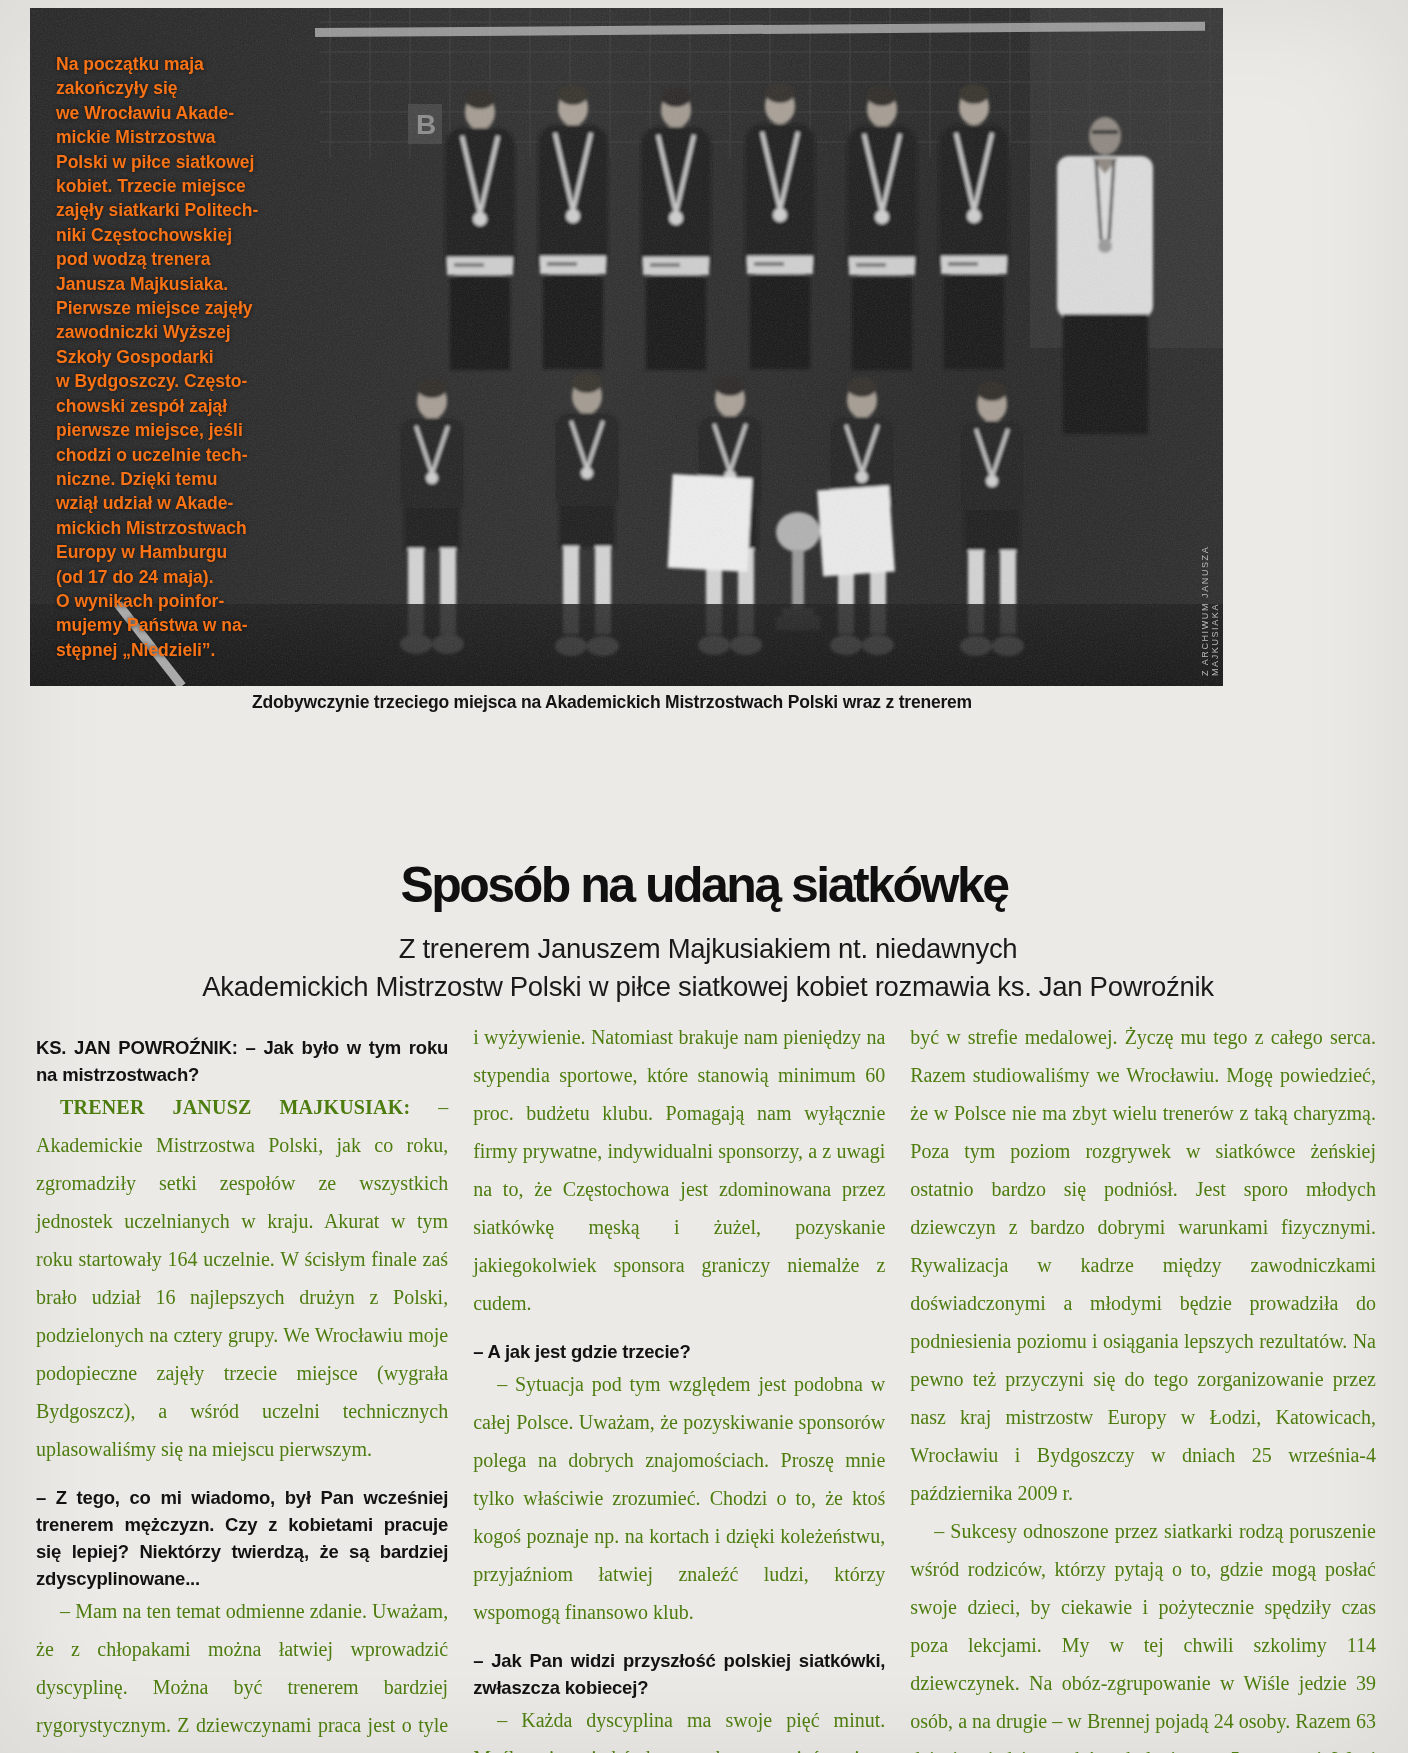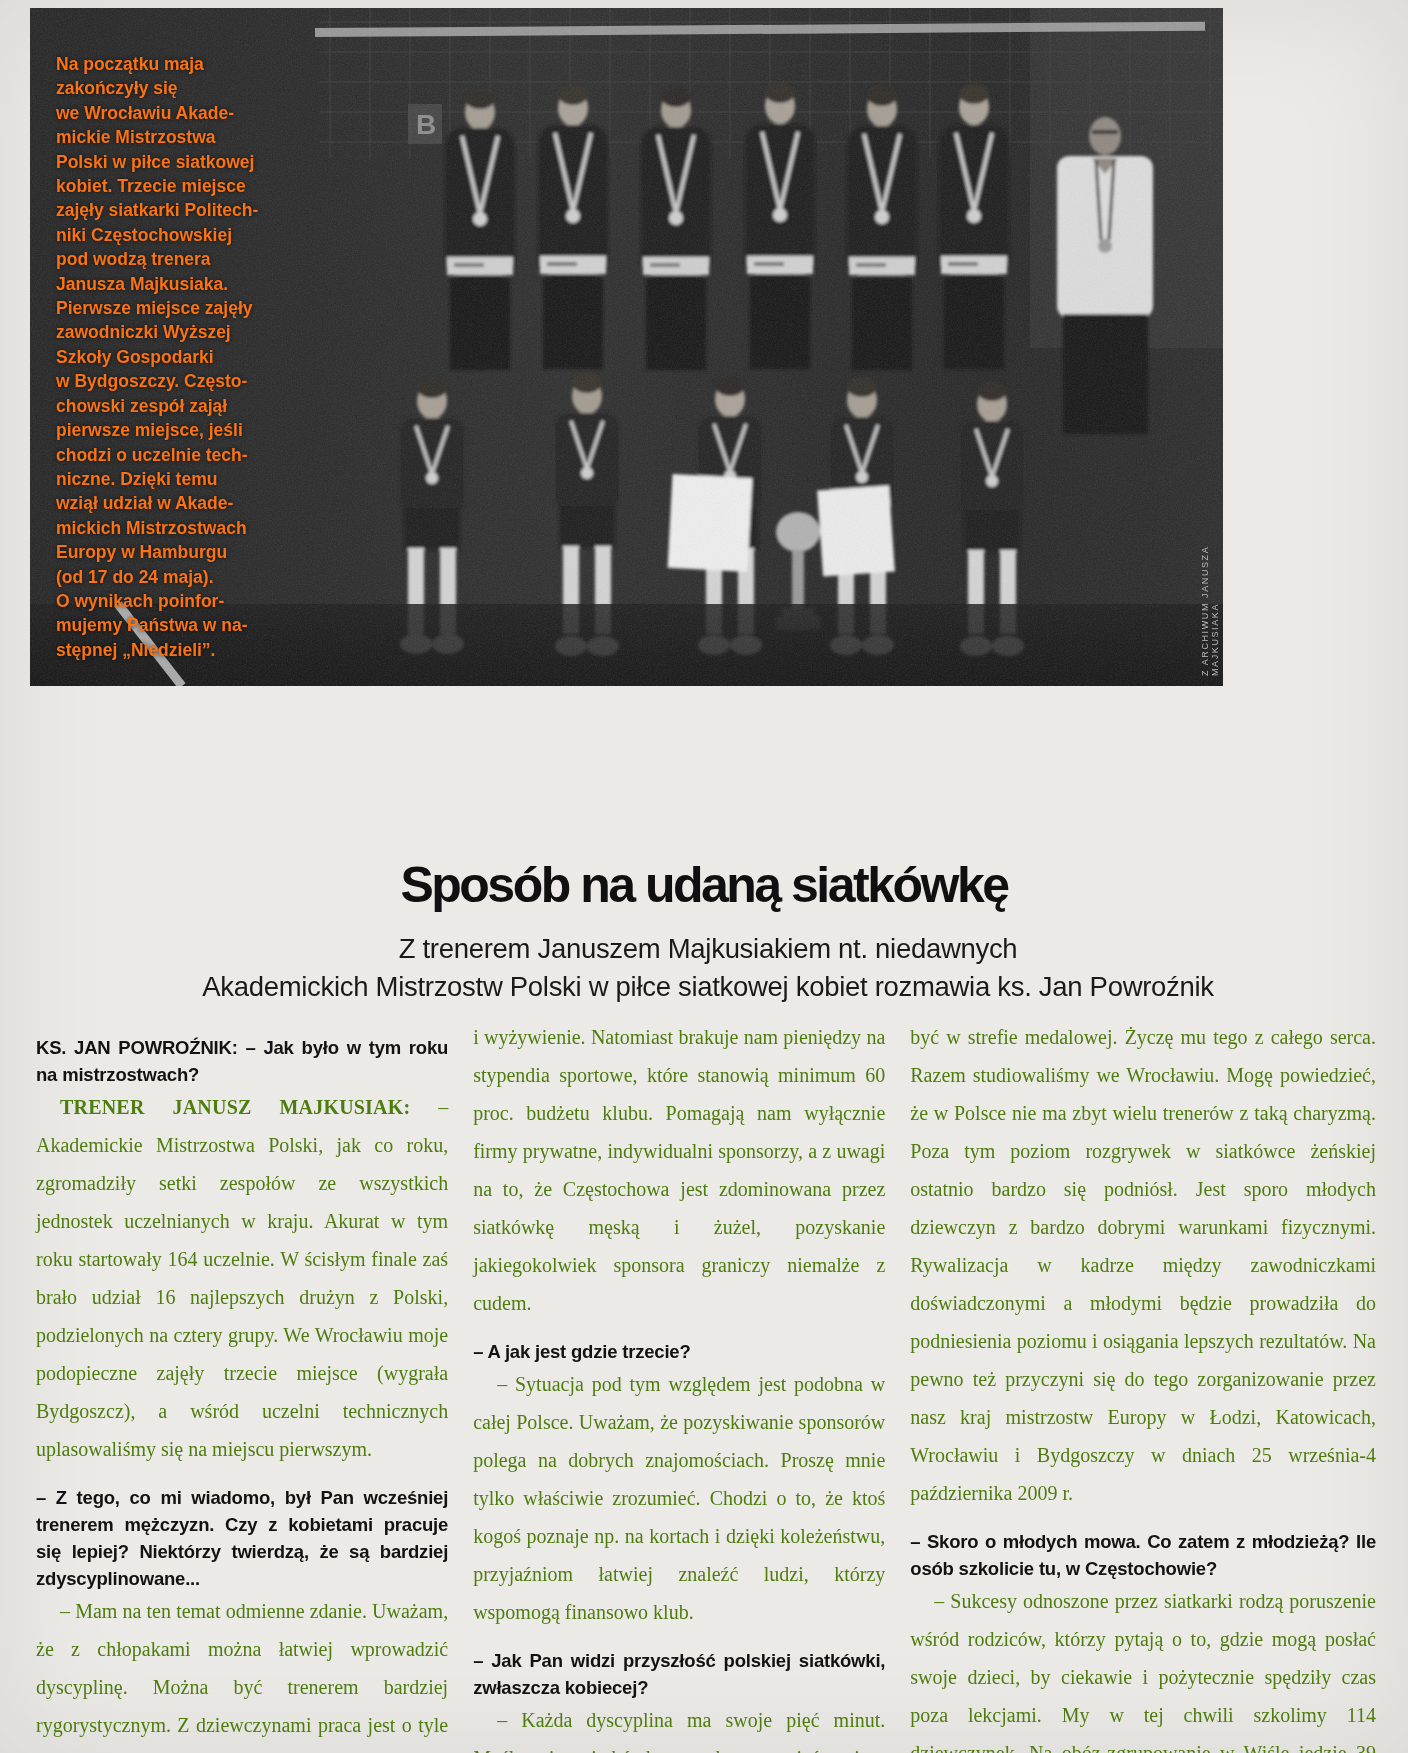--- a/index.html
+++ b/index.html
@@ -282,20 +282,21 @@
 wziął udział w Akade-
 mickich Mistrzostwach
 Europy w Hamburgu
 (od 17 do 24 maja).
 O wynikach poinfor-
 mujemy Państwa w na-
 stępnej „Niedzieli”.</div>
     <div class="photo-credit">Z ARCHIWUM JANUSZA MAJKUSIAKA</div>
   </div>
 
+  <div class="caption">Zdobywczynie trzeciego miejsca na Akademickich Mistrzostwach Polski wraz z trenerem</div>
 
   <h1 class="headline">Sposób na udaną siatkówkę</h1>
 
   <div class="subtitle">Z trenerem Januszem Majkusiakiem nt. niedawnych
 Akademickich Mistrzostw Polski w piłce siatkowej kobiet rozmawia ks. Jan Powroźnik</div>
 
   <div class="columns">
       <div class="col">
         <p class="q"><b>KS. JAN POWROŹNIK: – Jak było w tym roku na mistrzostwach?</b></p>
         <p class="a indent"><b>TRENER JANUSZ MAJKUSIAK:</b><span> – Akademickie Mistrzostwa Polski, jak co roku, zgromadziły setki zespołów ze wszystkich jednostek uczelnianych w kraju. Akurat w tym roku startowały 164 uczelnie. W ścisłym finale zaś brało udział 16 najlepszych drużyn z Polski, podzielonych na cztery grupy. We Wrocławiu moje podopieczne zajęły trzecie miejsce (wygrała Bydgoszcz), a wśród uczelni technicznych uplasowaliśmy się na miejscu pierwszym.</span></p>
@@ -305,19 +306,18 @@
       </div>
       <div class="col">
         <p class="a"><span>i wyżywienie. Natomiast brakuje nam pieniędzy na stypendia sportowe, które stanowią minimum 60 proc. budżetu klubu. Pomagają nam wyłącznie firmy prywatne, indywidualni sponsorzy, a z uwagi na to, że Częstochowa jest zdominowana przez siatkówkę męską i żużel, pozyskanie jakiegokolwiek sponsora graniczy niemalże z cudem.</span></p>
         <p class="q"><b>– A jak jest gdzie trzecie?</b></p>
         <p class="a indent"><span>– Sytuacja pod tym względem jest podobna w całej Polsce. Uważam, że pozyskiwanie sponsorów polega na dobrych znajomościach. Proszę mnie tylko właściwie zrozumieć. Chodzi o to, że ktoś kogoś poznaje np. na kortach i dzięki koleżeństwu, przyjaźniom łatwiej znaleźć ludzi, którzy wspomogą finansowo klub.</span></p>
         <p class="q"><b>– Jak Pan widzi przyszłość polskiej siatkówki, zwłaszcza kobiecej?</b></p>
         <p class="a indent"><span>– Każda dyscyplina ma swoje pięć minut. Myślę, że siatkówka męska te pięć minut wykorzystała i wykorzystuje. Siatkówka żeńska natomiast dopiero wchodzi w ten swój czas. I pomimo dwóch złotych medali mistrzostw Europy zdobytych za czasów Andrzeja Niemczyka, sądzę, że nasza pozycja nie jest tak ugruntowana, jak w siatkówce męskiej. Znam obecnego trenera Jerzego Matlaka i jestem więcej niż przekonany, że jego doświadczenie i fachowość pozwolą na to, żeby</span></p>
       </div>
       <div class="col">
         <p class="a"><span>być w strefie medalowej. Życzę mu tego z całego serca. Razem studiowaliśmy we Wrocławiu. Mogę powiedzieć, że w Polsce nie ma zbyt wielu trenerów z taką charyzmą. Poza tym poziom rozgrywek w siatkówce żeńskiej ostatnio bardzo się podniósł. Jest sporo młodych dziewczyn z bardzo dobrymi warunkami fizycznymi. Rywalizacja w kadrze między zawodniczkami doświadczonymi a młodymi będzie prowadziła do podniesienia poziomu i osiągania lepszych rezultatów. Na pewno też przyczyni się do tego zorganizowanie przez nasz kraj mistrzostw Europy w Łodzi, Katowicach, Wrocławiu i Bydgoszczy w dniach 25 września-4 października 2009 r.</span></p>
-        <p class="q"><b>– Skoro o młodych mowa. Co zatem z młodzieżą? Ile osób szkolicie tu, w Częstochowie?</b></p>
         <p class="a indent"><span>– Sukcesy odnoszone przez siatkarki rodzą poruszenie wśród rodziców, którzy pytają o to, gdzie mogą posłać swoje dzieci, by ciekawie i pożytecznie spędziły czas poza lekcjami. My w tej chwili szkolimy 114 dziewczynek. Na obóz-zgrupowanie w Wiśle jedzie 39 osób, a na drugie – w Brennej pojadą 24 osoby. Razem 63 dzieci wyjedzie na obóz szkoleniowy z 5 trenerami. W tej chwili mamy 10 trenerów. Żyją nadzieją, że zbudujemy kiedyś piękny zespół oparty na naszych wychowankach.</span></p>
         <p class="contact"><b>Kontakt: sportowa@niedziela.pl</b></p>
       </div>
     </div>
 
 </div>
 
 </body></html>

